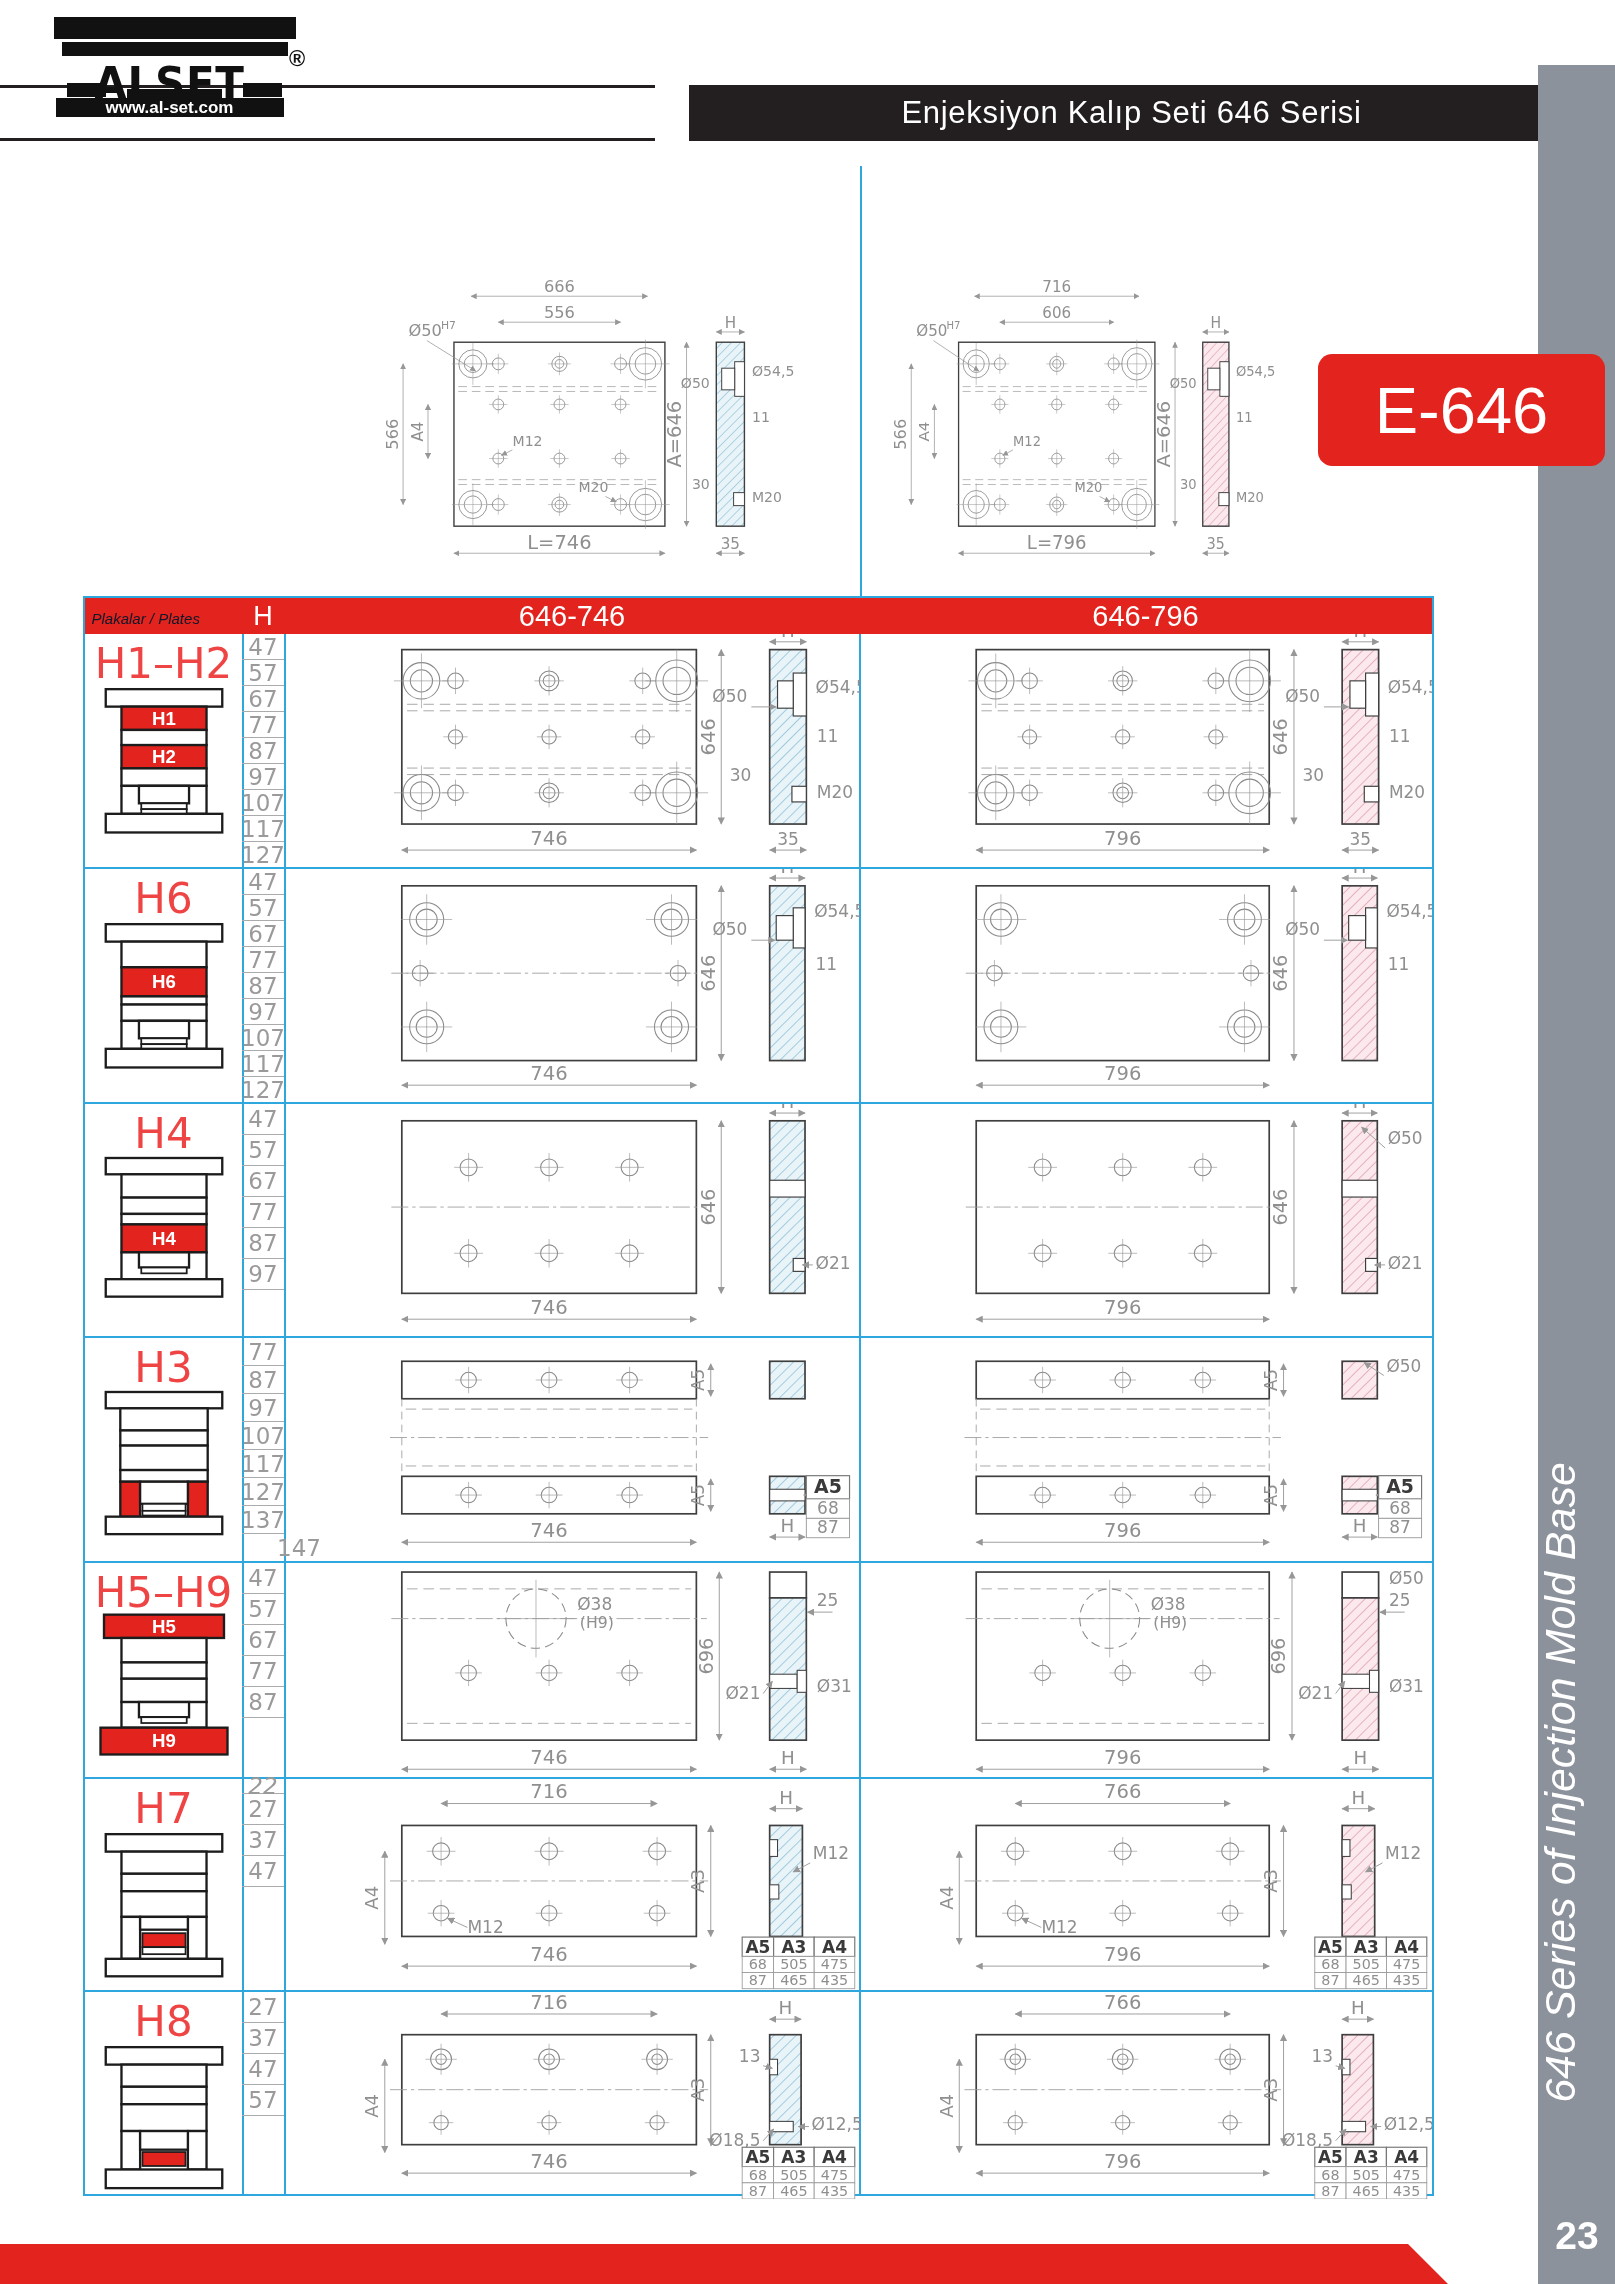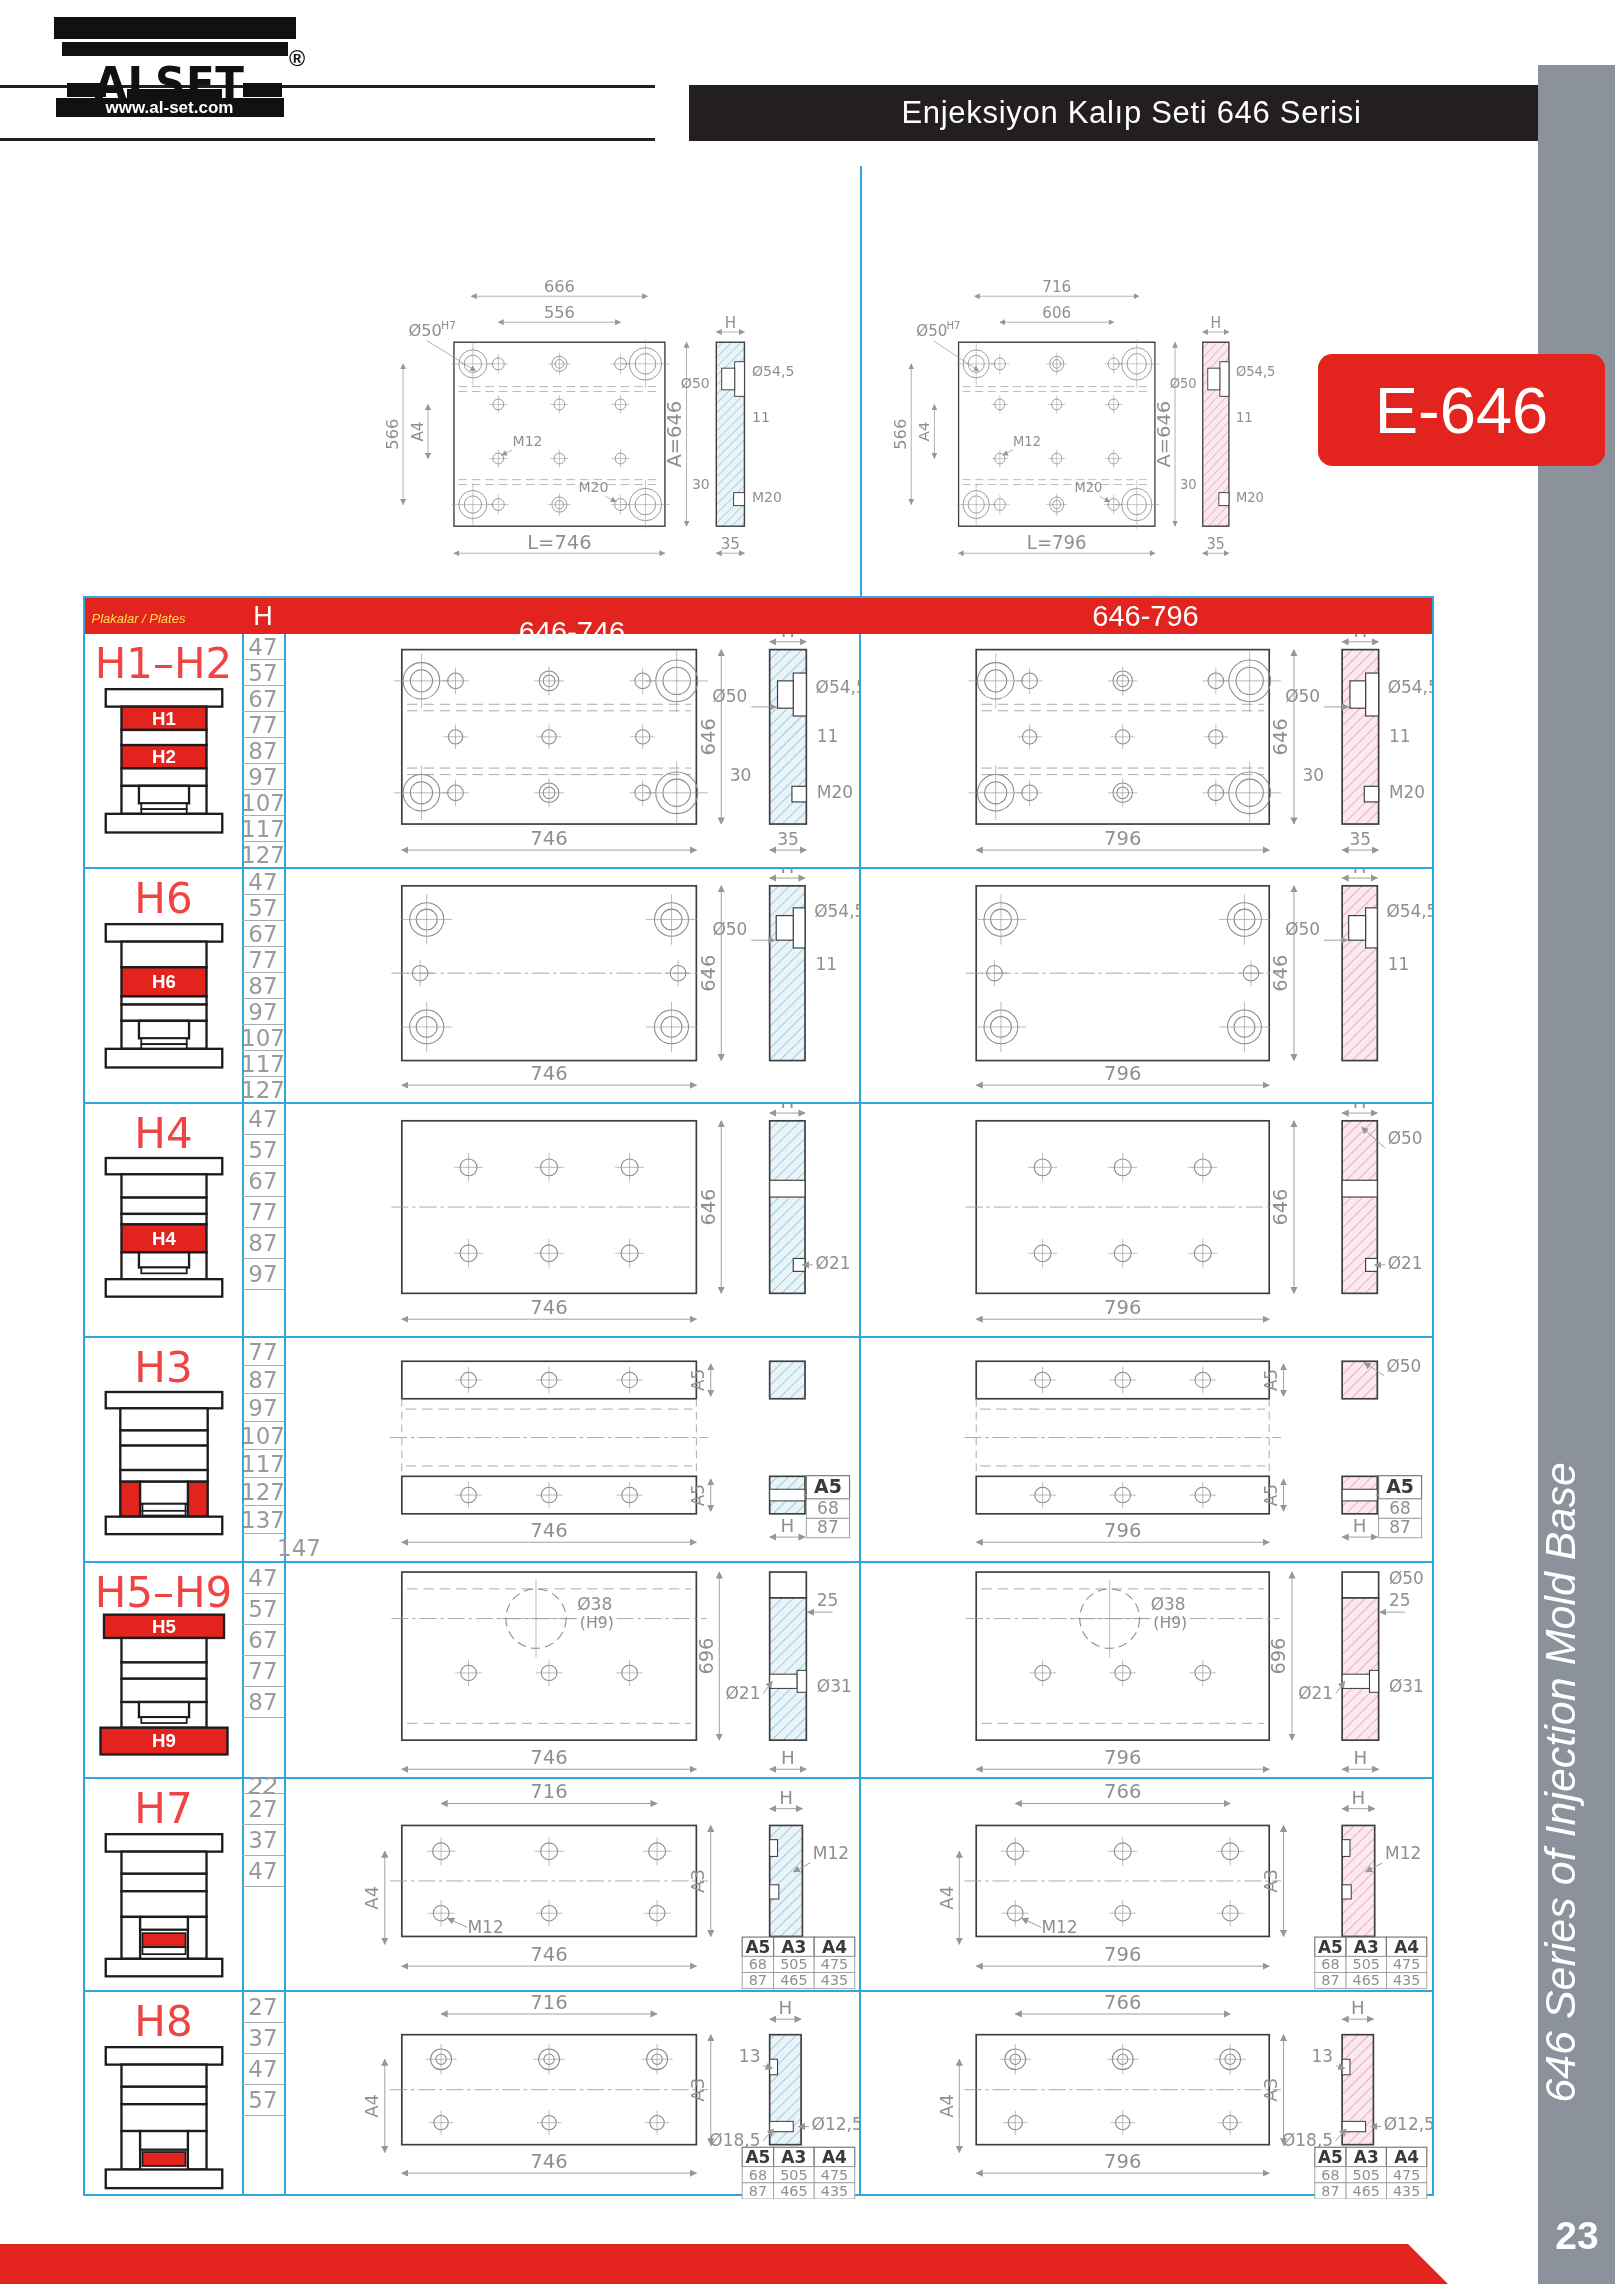--- a/index.html
+++ b/index.html
@@ -27,24 +27,24 @@
   .vtext{position:absolute;left:1536px;top:2216px;width:867px;transform:rotate(-90deg);transform-origin:0 0;
          color:#fff;font-size:43px;font-style:italic;text-align:center;white-space:nowrap}
   .pagenum{position:absolute;left:1538px;top:2214px;width:78px;text-align:center;color:#fff;
            font-size:39px;font-weight:bold}
   .red-footer{position:absolute;left:0;top:2244px;width:1448px;height:40px;background:#e2231e;
               clip-path:polygon(0 0,1408px 0,1448px 100%,0 100%)}
   
   .ptable{position:absolute;left:83px;top:596px;width:1351px;height:1600px;border:2px solid #2da7dd;box-sizing:border-box}
   .thead{position:absolute;left:0;top:0;width:1347px;height:36px;background:#e2231e}
   .thead .pl{position:absolute;left:6.5px;top:0;width:150px;height:40px;display:flex;align-items:center;
-             color:#fde047;font-size:13px;font-style:italic}
+             color:#0f172a;font-size:15px;font-style:italic}
   .thead .hh{position:absolute;left:157px;top:0;width:42px;height:36px;display:flex;align-items:center;justify-content:center;
              color:#fff;font-size:27px;font-weight:300}
-  .thead .c1{position:absolute;left:199px;top:16px;width:576px;height:36px;display:flex;align-items:center;justify-content:center;
+  .thead .c1{position:absolute;left:199px;top:0;width:576px;height:36px;display:flex;align-items:center;justify-content:center;
              color:#fff;font-size:29px}
   .thead .c2{position:absolute;left:774px;top:0;width:573px;height:36px;display:flex;align-items:center;justify-content:center;
              color:#fff;font-size:29px}
   .vsep{position:absolute;top:36px;width:2px;background:#2da7dd}
   #rows{position:absolute;left:0;top:36px;width:1347px}
   .trow{position:relative;width:1347px;border-top:0;box-sizing:border-box}
   .trow + .trow{border-top:2px solid #2da7dd}
   .cell{position:absolute;top:0;height:100%;box-sizing:border-box}
   .cell.plates{left:0;width:157px}
   .cell.hcol{left:157px;width:42px}

